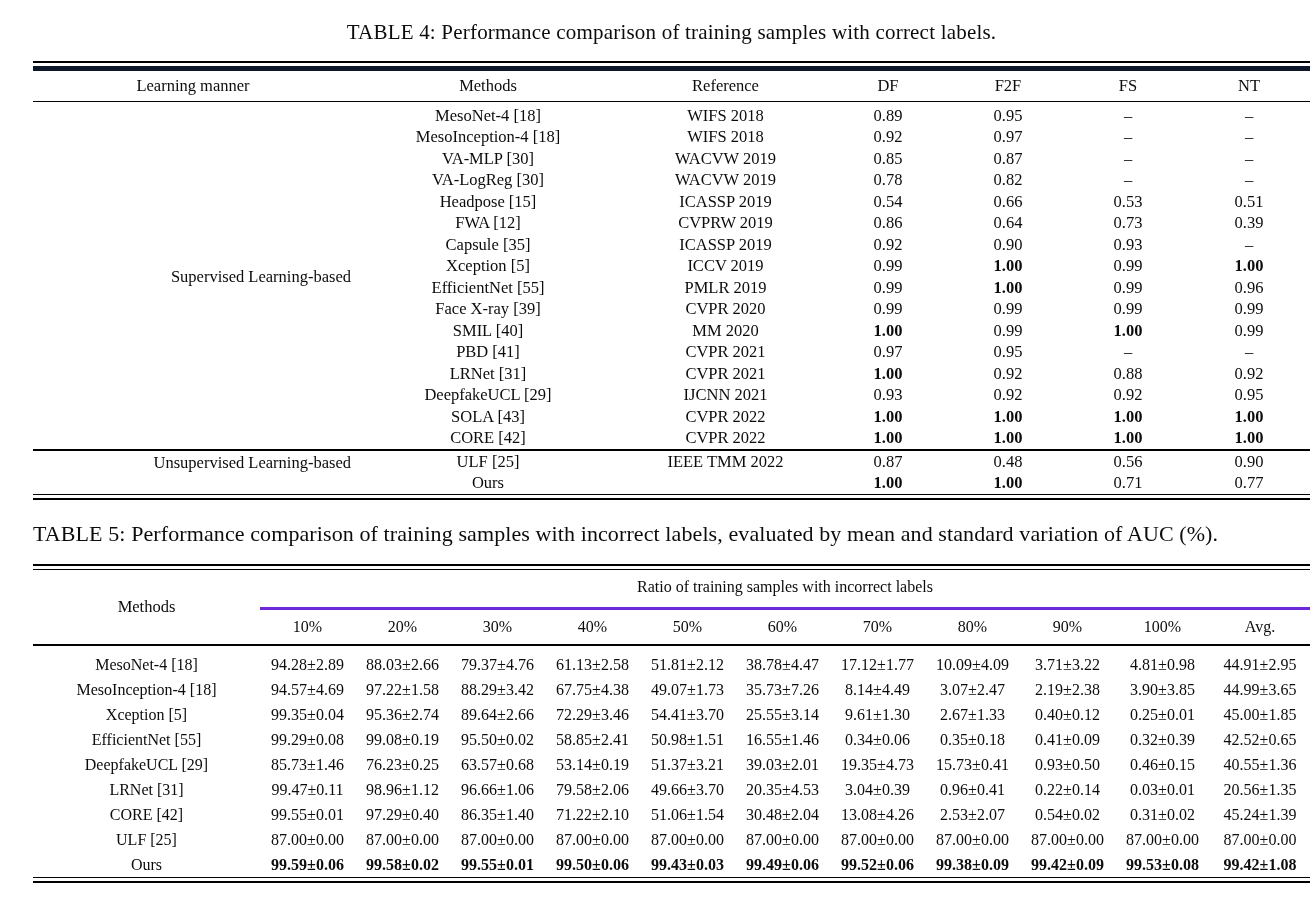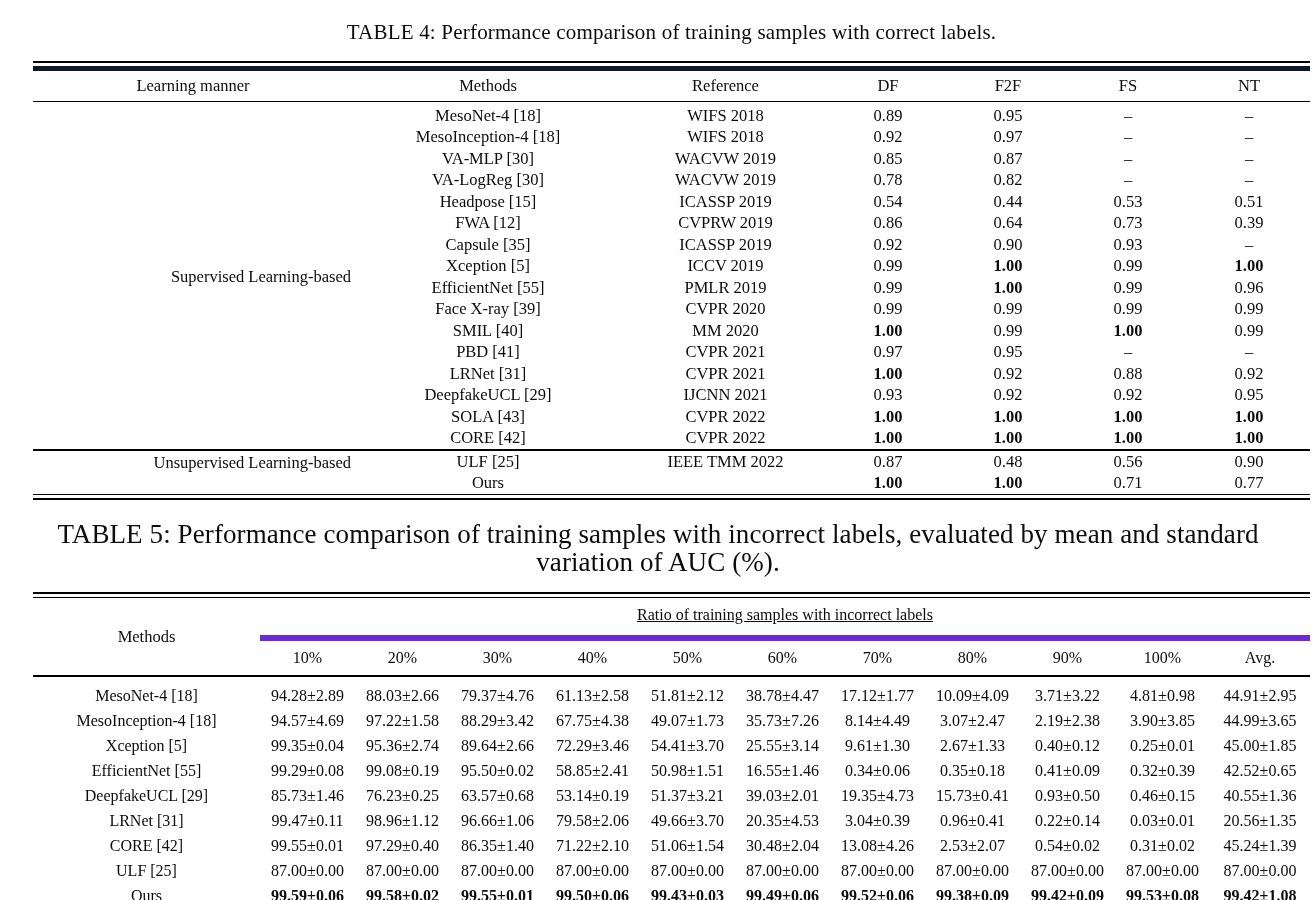--- a/index.html
+++ b/index.html
@@ -10,22 +10,22 @@
     -webkit-font-smoothing:antialiased;
   }
   .page { padding:10px 6px 0 33px;margin-top:8px; }
 
   .caption4 {
     width:1277px; text-align:center;
     font-size:21px; letter-spacing:.2px;
     margin:2px 0 16px 0;
   }
   .caption5 {
-    width:1250px; text-align:center;
-    font-size:27px; line-height:28px; letter-spacing:.1px;
+    width:1250px; text-align:left;
+    font-size:22px; line-height:28px; letter-spacing:.1px;
     margin:20px 0 16px 0;
   }
 
   .tblwrap {
     width:1277px;
     border-top:2.5px solid #000;
     border-bottom:2.5px solid #000;
     padding:3px 0;
   }
   table {
@@ -43,21 +43,21 @@
   .t4 tr.sep td { border-top:2px solid #000; }
   .t4 td.manner { vertical-align:middle;text-align:right; }
   .t4 td.manner.vtop { vertical-align:top; padding-top:2px; }
 
   
   .t5 { font-size:16px; border-top:1px solid #000; border-bottom:1px solid #000; }
   .t5 thead th { border-bottom:2px solid #000; }
   .t5 th.methods { height:72px; vertical-align:middle; font-size:16.5px; }
   .t5 th.group {
     height:34px; vertical-align:middle;
-    border-bottom:6px solid #6d28d9; padding-bottom:3px;text-decoration:underline;
+    border-bottom:3px solid #6d28d9; padding-bottom:3px;
   }
   .t5 tr.subhead th { height:34px; vertical-align:middle; }
   .t5 td { height:25px; }
   .t5 tbody tr:first-child td { padding-top:6px; }
 </style>
 </head>
 <body>
 
 <div class="page">
 
@@ -116,21 +116,21 @@
             <td>WACVW 2019</td>
             <td>0.78</td>
             <td>0.82</td>
             <td>–</td>
             <td>–</td>
           </tr>
           <tr>
             <td>Headpose [15]</td>
             <td>ICASSP 2019</td>
             <td>0.54</td>
-            <td>0.44</td>
+            <td>0.66</td>
             <td>0.53</td>
             <td>0.51</td>
           </tr>
           <tr>
             <td>FWA [12]</td>
             <td>CVPRW 2019</td>
             <td>0.86</td>
             <td>0.64</td>
             <td>0.73</td>
             <td>0.39</td>

